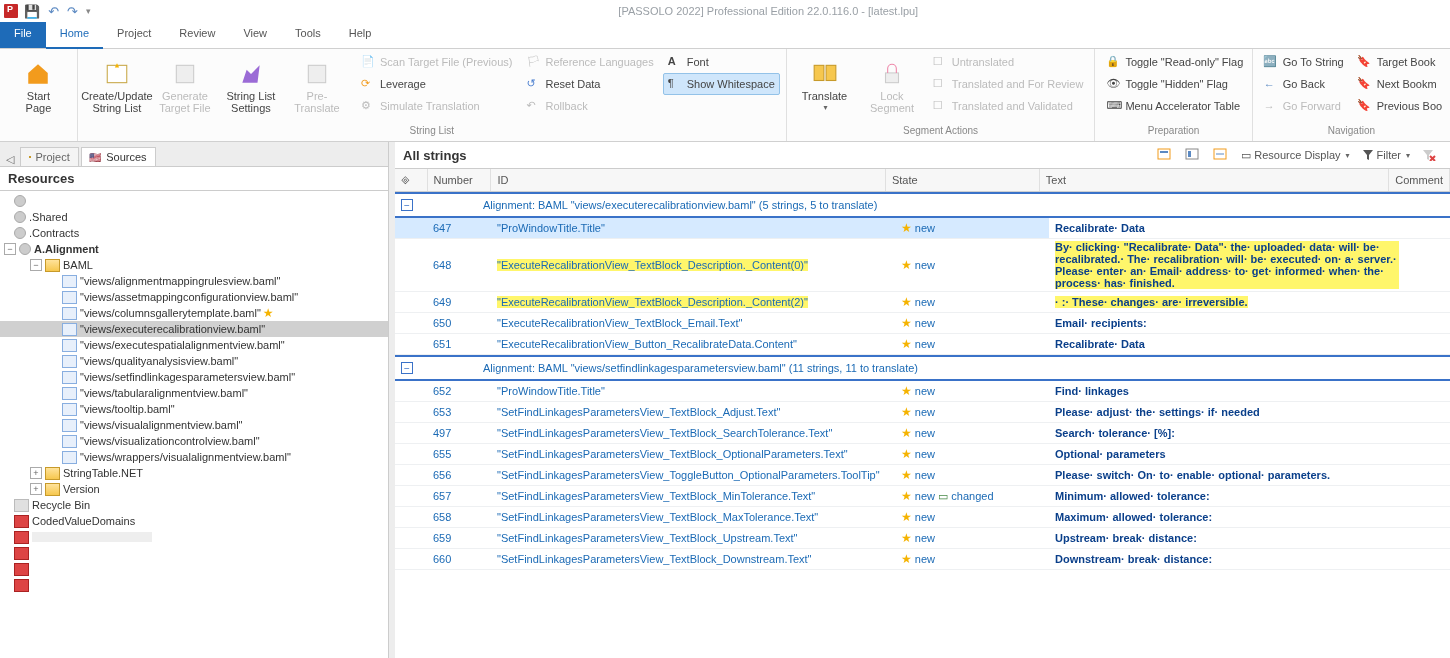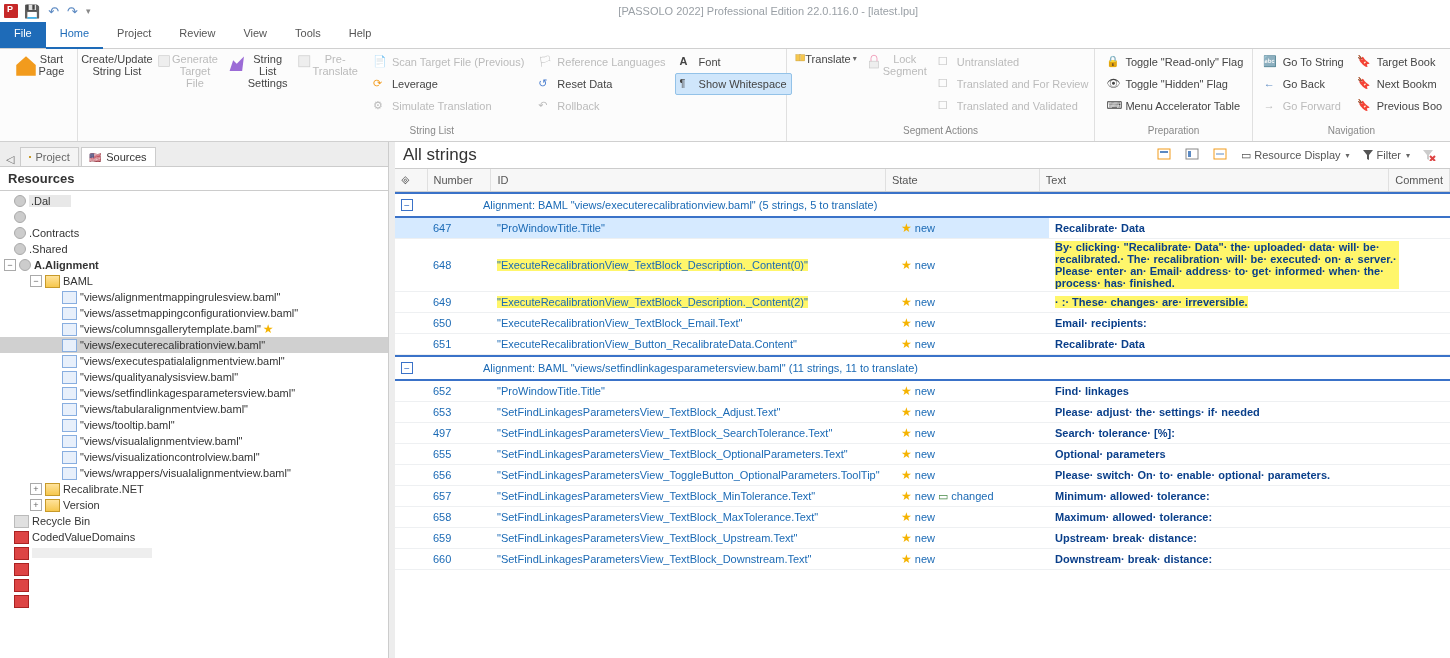--- a/index.html
+++ b/index.html
@@ -10,21 +10,21 @@
 .qat span{color:#5b89c2;font-size:13px}
 .titlebar .title{flex:1;text-align:center}
 .menubar{height:26px;background:#fff;display:flex;border-bottom:1px solid #d0d0d0}
 .menutab{padding:5px 14px 6px;color:#555;cursor:default}
 .menutab.file{background:#1e6bb8;color:#fff}
 .menutab.active{border-bottom:2px solid #1e6bb8;color:#1e6bb8;margin-bottom:-1px}
 .ribbon{height:92px;background:#fcfcfc;border-bottom:1px solid #d0d0d0;display:flex}
 .rgroup{border-right:1px solid #e0e0e0;padding:2px 6px 0;display:flex;flex-direction:column;min-width:0}
 .rgroup .body{flex:1;display:flex;align-items:flex-start;gap:4px}
 .rgroup .lbl{text-align:center;color:#888;font-size:10px;height:16px}
-.bigbtn{display:flex;justify-content:center;width:62px;height:68px;text-align:center;line-height:12px;color:#444;padding:2px}
+.bigbtn{display:flex;flex-direction:column;align-items:center;justify-content:center;width:62px;height:68px;text-align:center;line-height:12px;color:#444;padding:2px}
 .bigbtn .ic{width:26px;height:26px;margin-bottom:3px}
 .bigbtn.disabled{color:#bbb}
 .smbtn{display:flex;align-items:center;gap:5px;height:20px;padding:1px 5px;color:#444;white-space:nowrap}
 .smbtn.dis{color:#bbb}
 .smbtn.active{background:#cfe6fb;border:1px solid #93c2e8;border-radius:2px;padding:0 4px}
 .smbtn .ic{width:14px;height:14px}
 .col{display:flex;flex-direction:column}
 .work{display:flex;height:518px}
 .leftpane{width:388px;border-right:1px solid #ccc;display:flex;flex-direction:column}
 .tabstrip{height:24px;background:#ededed;display:flex;align-items:flex-end;padding-left:6px;border-bottom:1px solid #ccc}
@@ -36,21 +36,21 @@
 .tn .sq{width:10px;height:10px;border:1px solid #aaa;margin-right:3px;display:inline-flex;align-items:center;justify-content:center;font-size:9px;color:#666}
 .tn .ficon{width:13px;height:11px;margin-right:3px}
 .tn.sel{background:#d0d0d0}
 .folder{background:linear-gradient(#ffe39b,#f6c74e);border:1px solid #c79a2a}
 .baml{background:#e8f0fb;border:1px solid #88aee0}
 .redbox{background:#d44;border:1px solid #a22}
 .greybox{background:#e0e0e0;border:1px solid #bbb}
 .star{color:#f5b301;font-size:12px;margin-left:2px}
 .rightpane{flex:1;display:flex;flex-direction:column;min-width:0}
 .rtop{height:26px;display:flex;align-items:center;padding:0 8px;border-bottom:1px solid #ccc;background:#fff}
-.rtop .title{font-weight:normal;font-size:17px;flex:1}
+.rtop .title{font-weight:bold;font-size:13px;flex:1}
 .tbtn{display:flex;align-items:center;gap:3px;padding:2px 6px;color:#555}
 .grid{flex:1;overflow:auto;background:#fff}
 .ghead{position:sticky;top:0;display:flex;background:#f7f7f7;border-bottom:1px solid #d0d0d0;height:22px;align-items:center;color:#555}
 .gh{border-right:1px solid #e0e0e0;padding:0 6px;height:100%;display:flex;align-items:center}
 .c0{width:20px}.c1{width:52px}.c2{width:390px}.c3{width:144px}.c4{width:344px}.c5{flex:1}
 .grow{display:flex;border-bottom:1px solid #eef0f2;min-height:20px;align-items:stretch}
 .gc{padding:2px 6px;display:flex;align-items:center}
 .grouprow{background:#fff;color:#1b6ab5;font-weight:normal;border-top:2px solid #3a72c8;border-bottom:2px solid #3a72c8;height:22px;display:flex;align-items:center;padding-left:6px}
 .grouprow .minus{width:10px;height:10px;border:1px solid #3a72c8;color:#3a72c8;display:inline-flex;align-items:center;justify-content:center;margin-right:70px;font-size:10px}
 .num{color:#1b6ab5}
@@ -289,33 +289,29 @@
         </div>
       <div class="wtab">
           <span style="font-size:10px">🇺🇸</span>
           <span>Sources</span>
         </div>
     </div>
     <div class="lefthead">Resources</div>
     <div class="tree">
       <div class="tn pad">
           <span class="greydot"></span>
-          <span style="background:#e8e8e8;padding:0 20px 0 2px">.Dal</span>
+          <span></span>
         </div>
       <div class="tn pad">
           <span class="greydot"></span>
-          <span></span>
+          <span>.Shared</span>
         </div>
       <div class="tn pad">
           <span class="greydot"></span>
           <span>.Contracts</span>
-        </div>
-      <div class="tn pad">
-          <span class="greydot"></span>
-          <span>.Shared</span>
         </div>
       <div class="tn" style="padding-left:4px">
           <span class="sq">−</span>
           <span class="greydot"></span>
           <b>A.Alignment</b>
         </div>
       <div class="tn pad2">
           <span class="sq">−</span>
           <span class="ficon folder"></span>
           <span>BAML</span>
@@ -367,21 +363,21 @@
             <span>"views/visualizationcontrolview.baml"</span>
           </div>
           <div class="tn pad4">
             <span class="ficon baml"></span>
             <span>"views/wrappers/visualalignmentview.baml"</span>
           </div>
         </div>
       <div class="tn pad2">
           <span class="sq">+</span>
           <span class="ficon folder"></span>
-          <span>Recalibrate.NET</span>
+          <span>StringTable.NET</span>
         </div>
       <div class="tn pad2">
           <span class="sq">+</span>
           <span class="ficon folder"></span>
           <span>Version</span>
         </div>
       <div class="tn pad">
           <span class="ficon greybox"></span>
           <span>Recycle Bin</span>
         </div>

